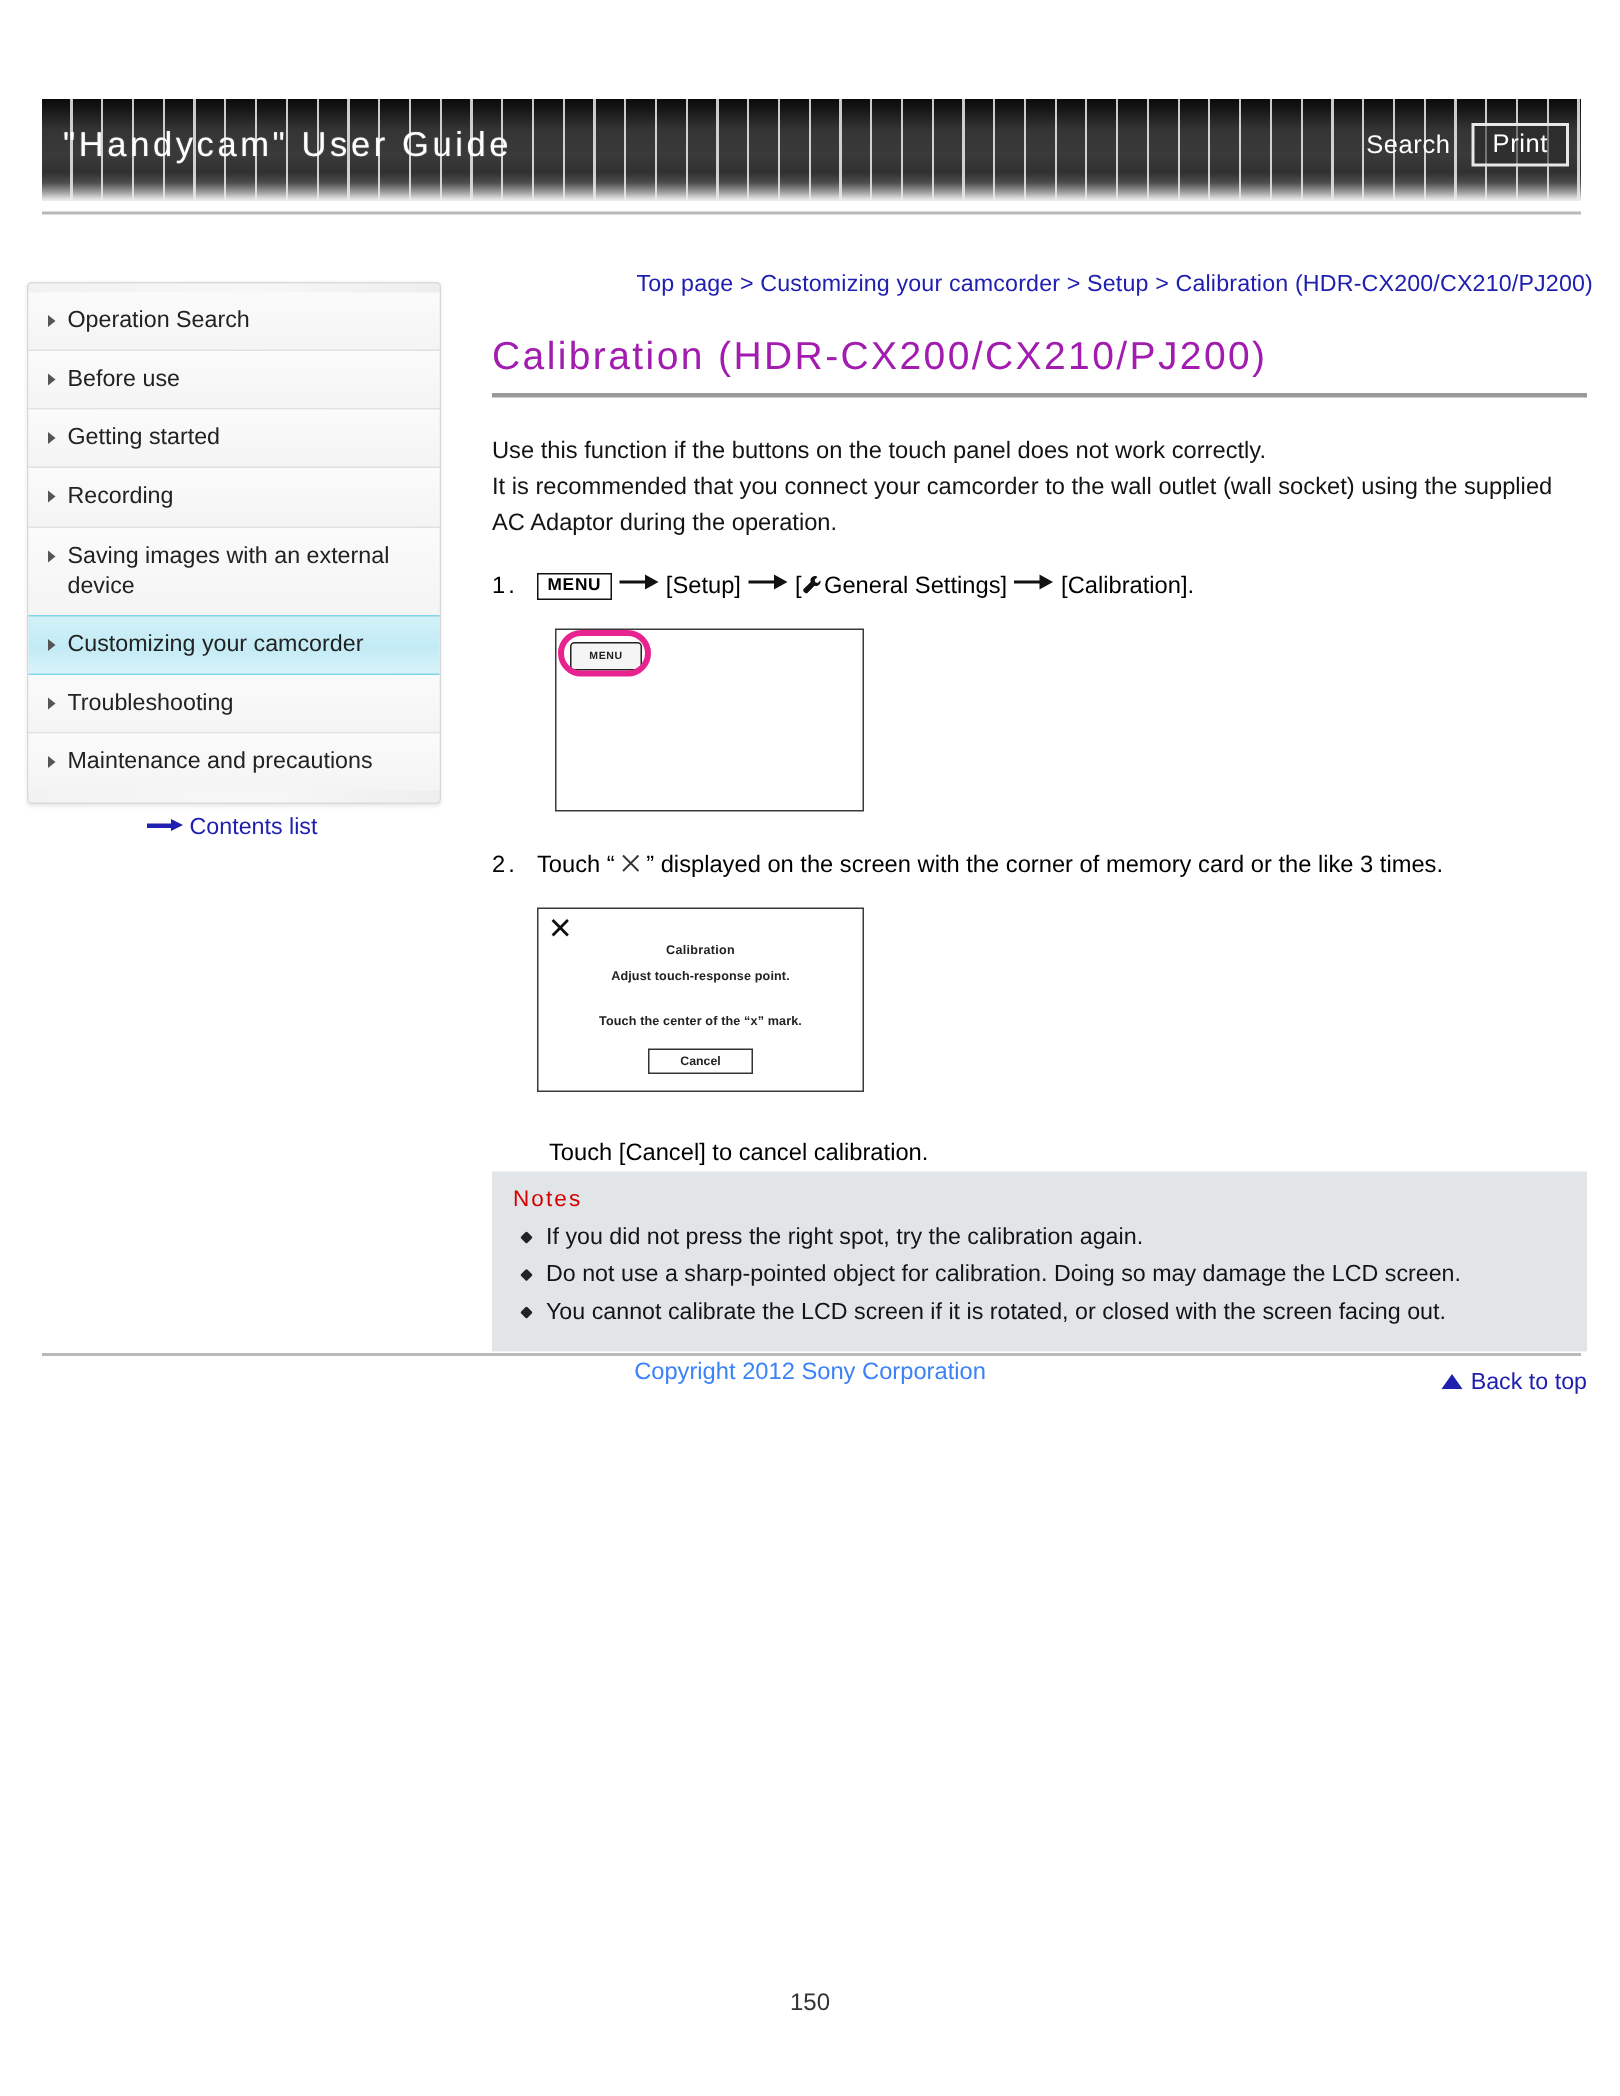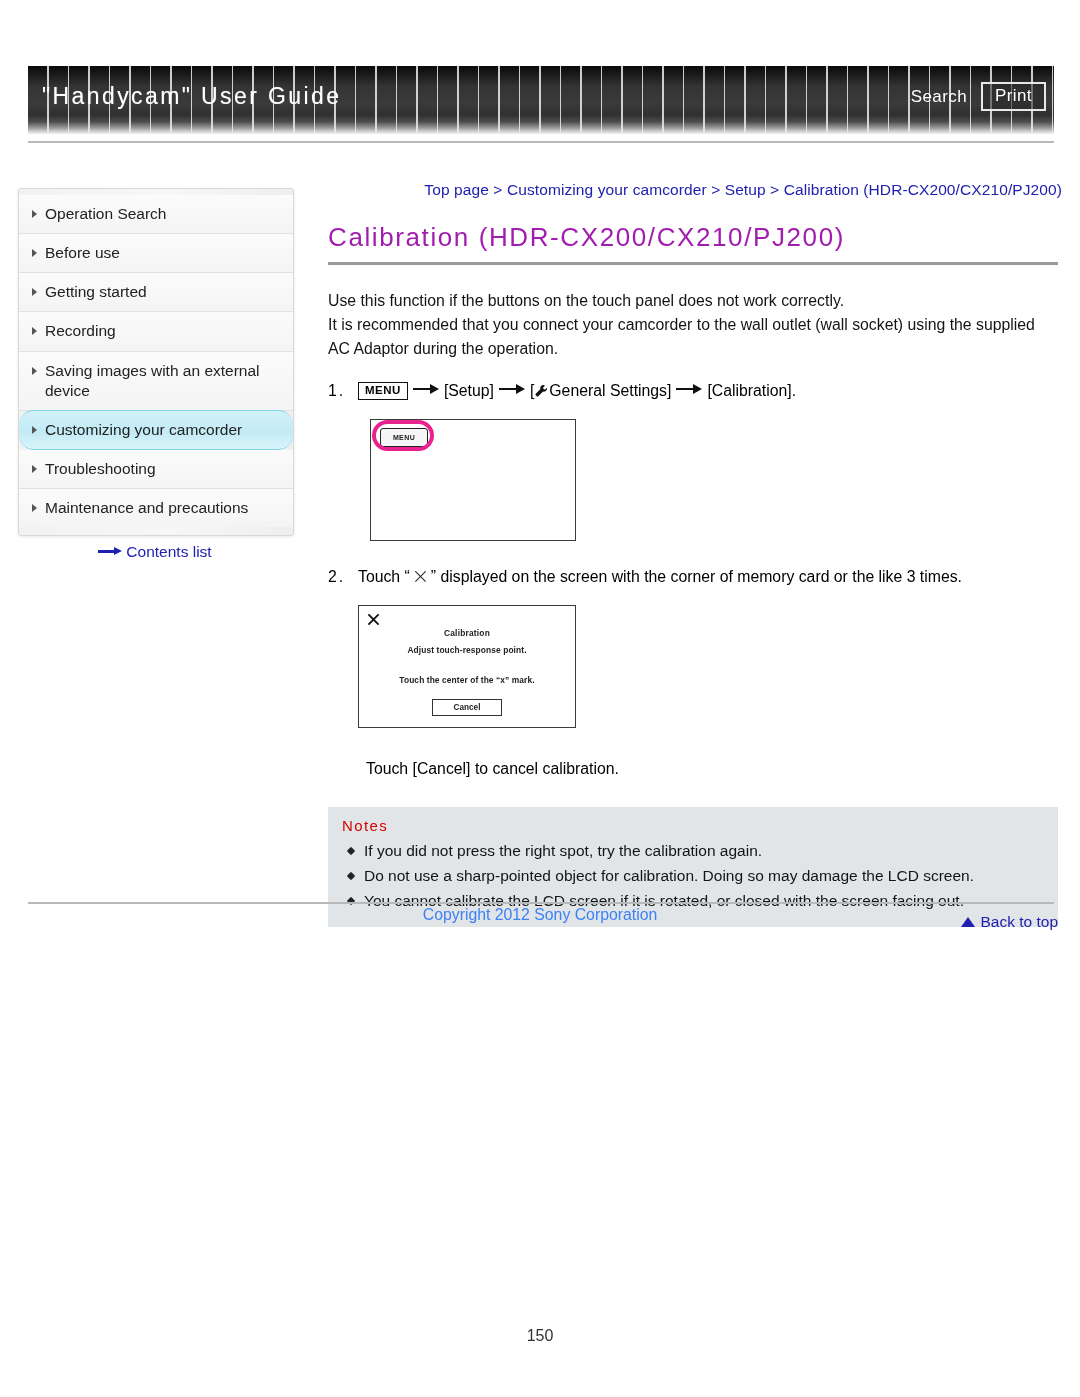--- a/index.html
+++ b/index.html
@@ -132,21 +132,20 @@
     width: 0; height: 0;
     border-left: 5px solid #555;
     border-top: 4px solid transparent;
     border-bottom: 4px solid transparent;
   }
   .side-item.active {
     background: linear-gradient(to bottom, #d2f1f8 0%, #c3ebf5 55%, #d9f3fa 100%);
     border-top: 1px solid #7fd5e8;
     border-bottom: 1px solid #7fd5e8;
     margin-top: -1px;
-    border-radius: 15px;
   }
 
   .contents-list {
     position: absolute;
     left: 18px;
     top: 543px;
     width: 274px;
     text-align: center;
     font-size: 15.5px;
     color: #2020b0;
@@ -391,21 +390,20 @@
   }
 
   .after-fig {
     font-size: 15.8px;
     line-height: 24px;
     margin: 22px 0 0 38px;
   }
 
   
   .notes {
-    margin-top: 26px;
     width: 730px;
     background: #e2e5e8;
     padding: 10px 0 14px 0;
     box-sizing: border-box;
   }
   .notes-title {
     color: #d40000;
     font-size: 15px;
     letter-spacing: 1.4px;
     margin: 0 0 4px 14px;

